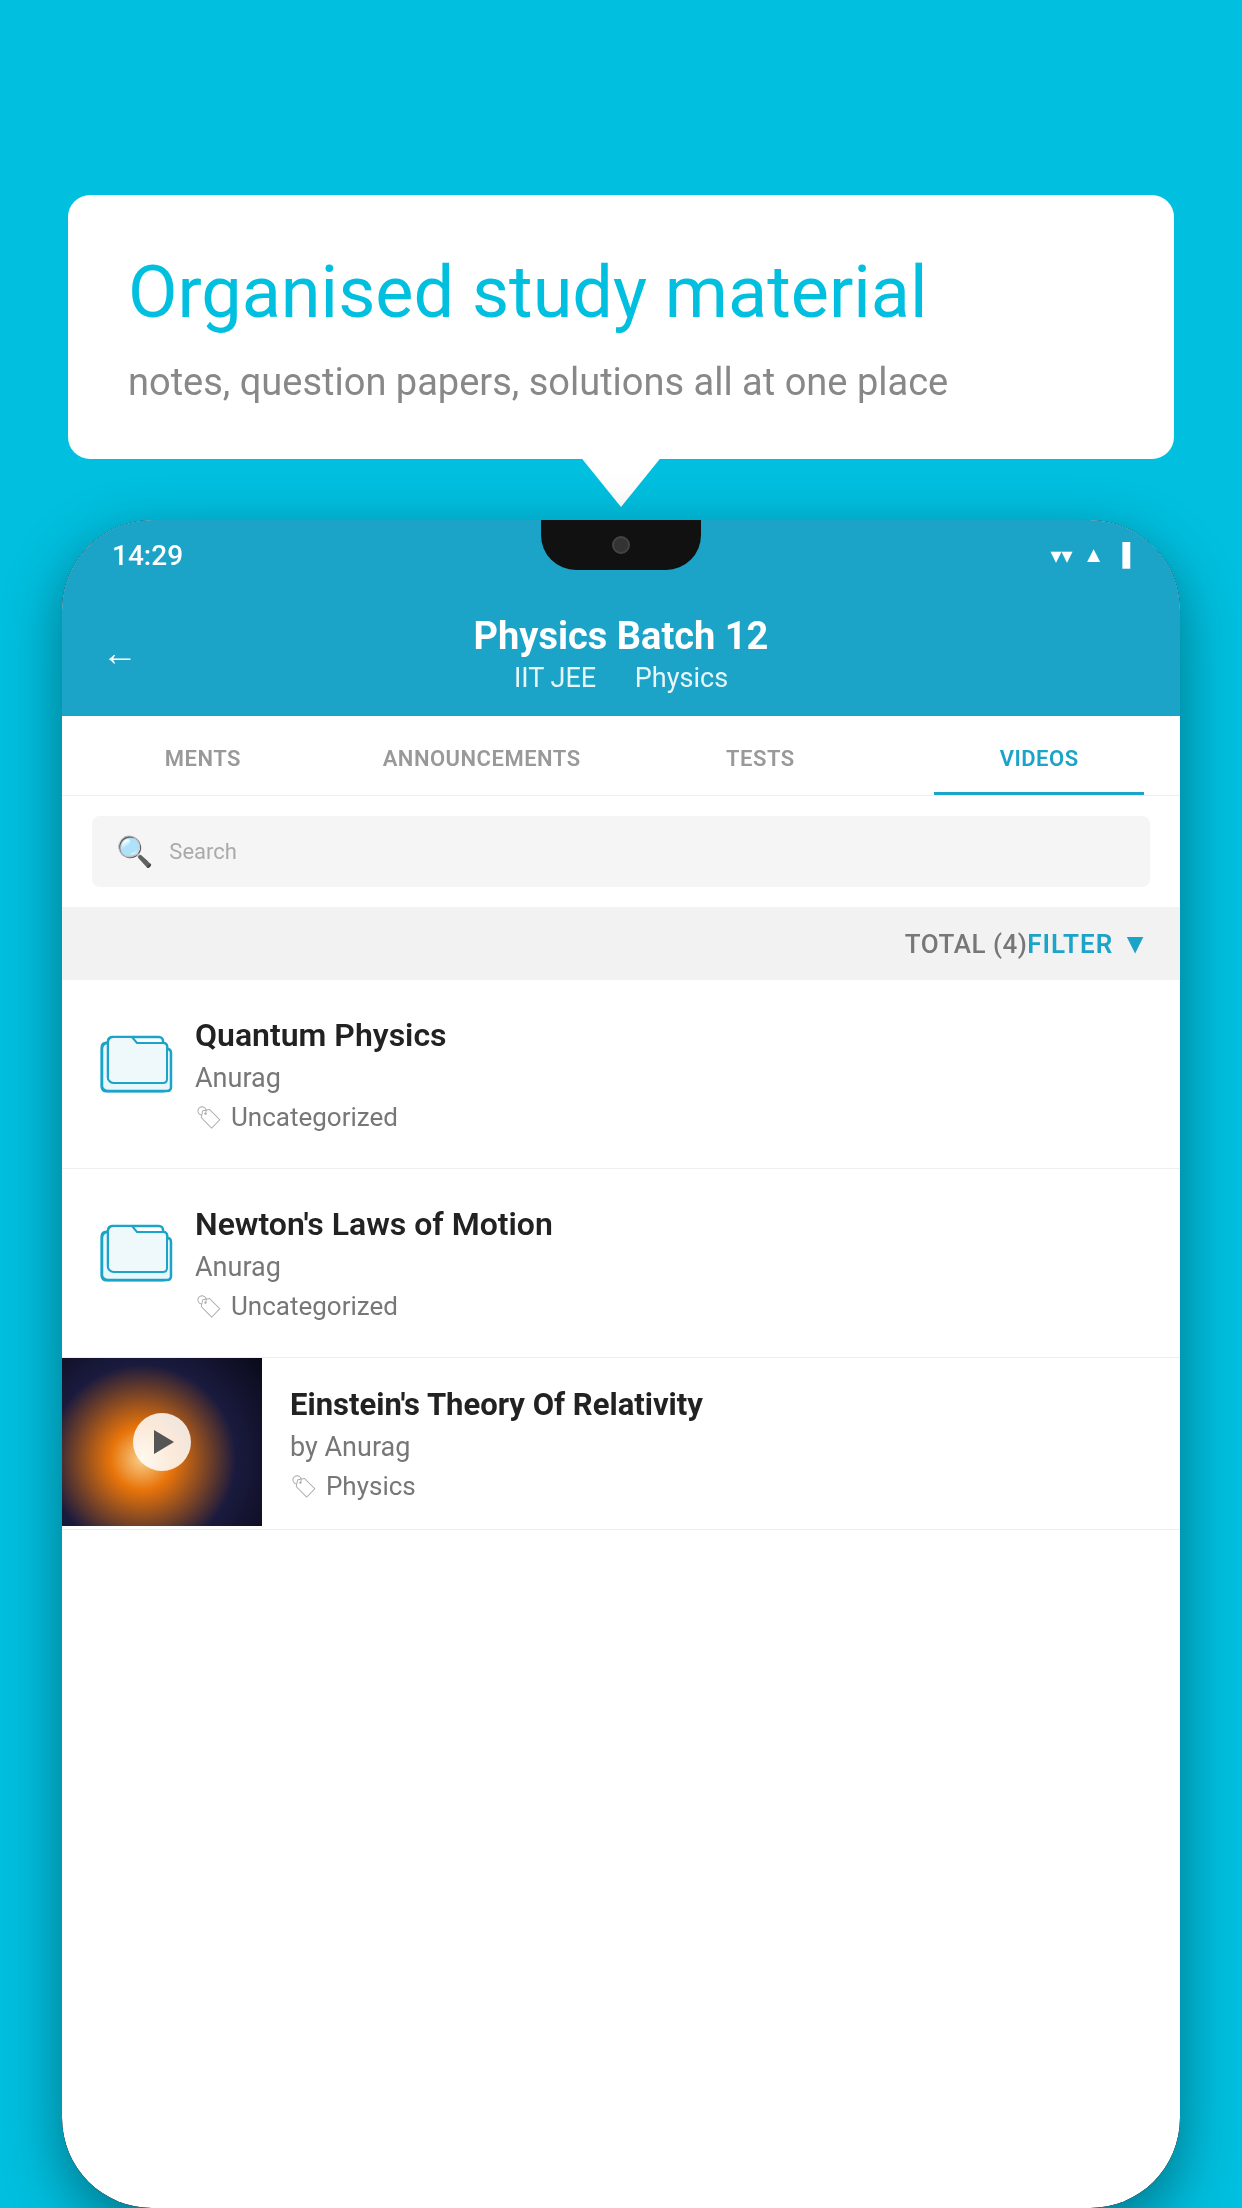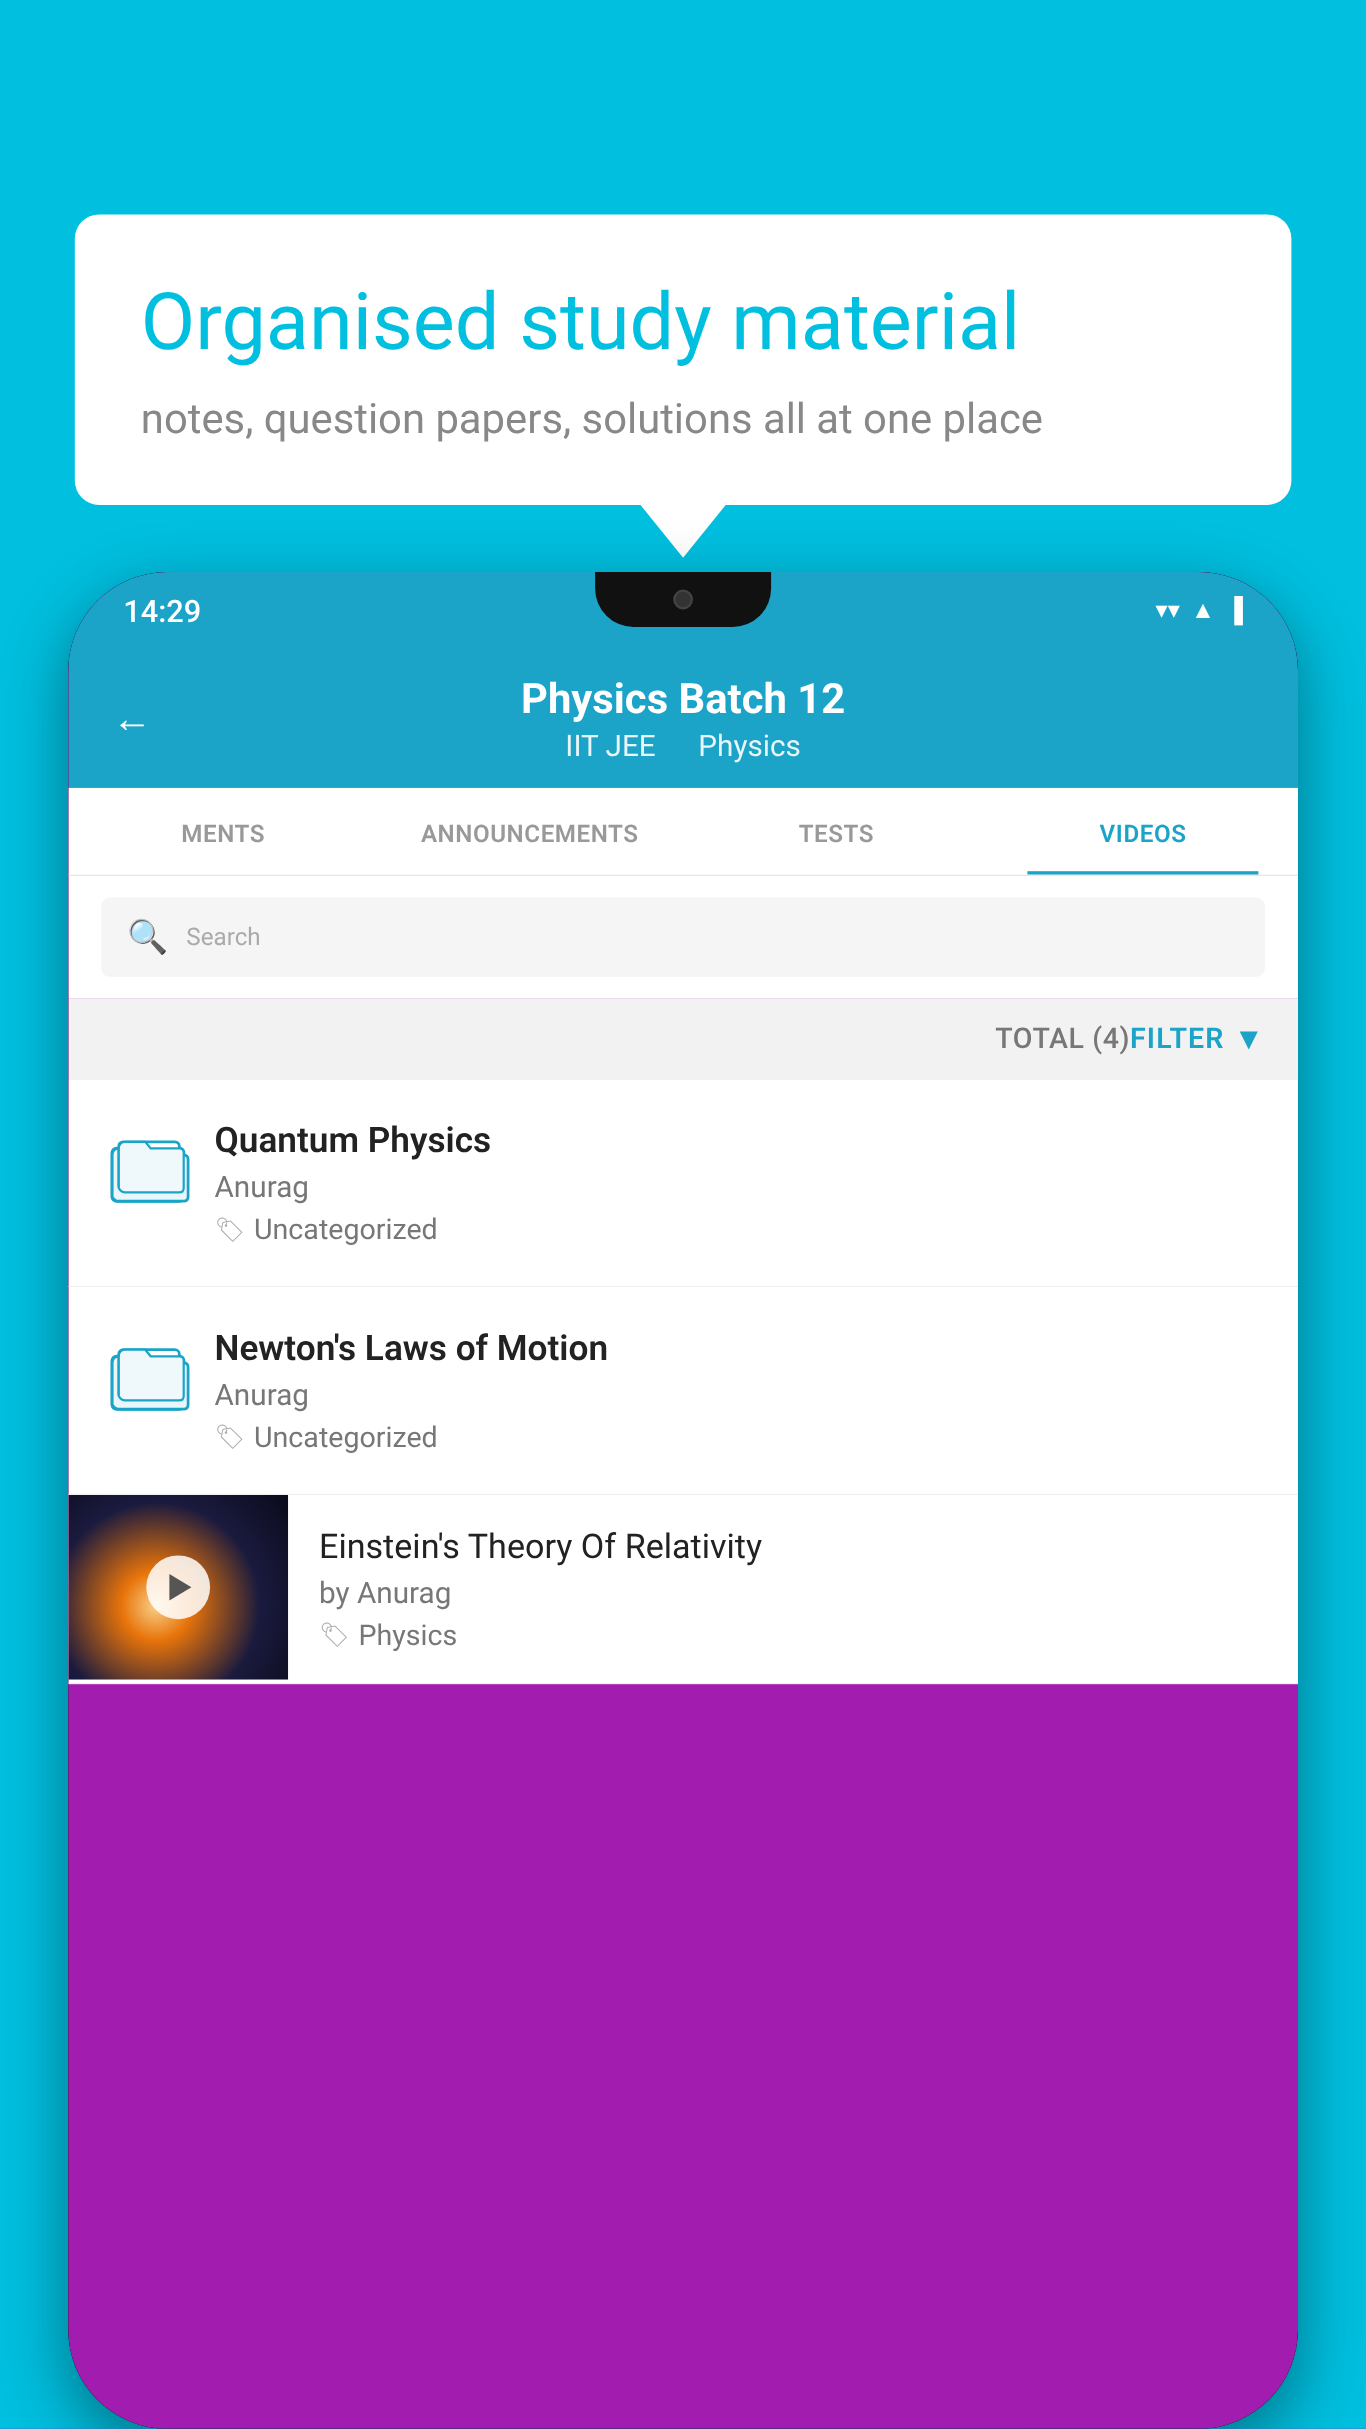--- a/index.html
+++ b/index.html
@@ -344,21 +344,21 @@
     }
 
     .einstein-info {
       flex: 1;
       padding: 28px 0 28px 28px;
     }
 
     .einstein-title {
       color: #222;
       font-size: 31px;
-      font-weight: 400;
+      font-weight: 700;
       margin-bottom: 8px;
     }
 
     .einstein-author {
       color: #777;
       font-size: 27px;
       margin-bottom: 8px;
     }
 
     .einstein-tag {
@@ -367,21 +367,21 @@
       gap: 8px;
       color: #777;
       font-size: 26px;
     }
 
     .phone-inner {
       width: 100%;
       height: 100%;
       overflow: hidden;
       border-radius: 90px;
-      background: #a21caf;
+      background: #ffffff;
     }
 
     .phone-content {
       height: calc(100% - 70px);
       overflow: hidden;
     }
   </style>
 </head>
 <body>
 

